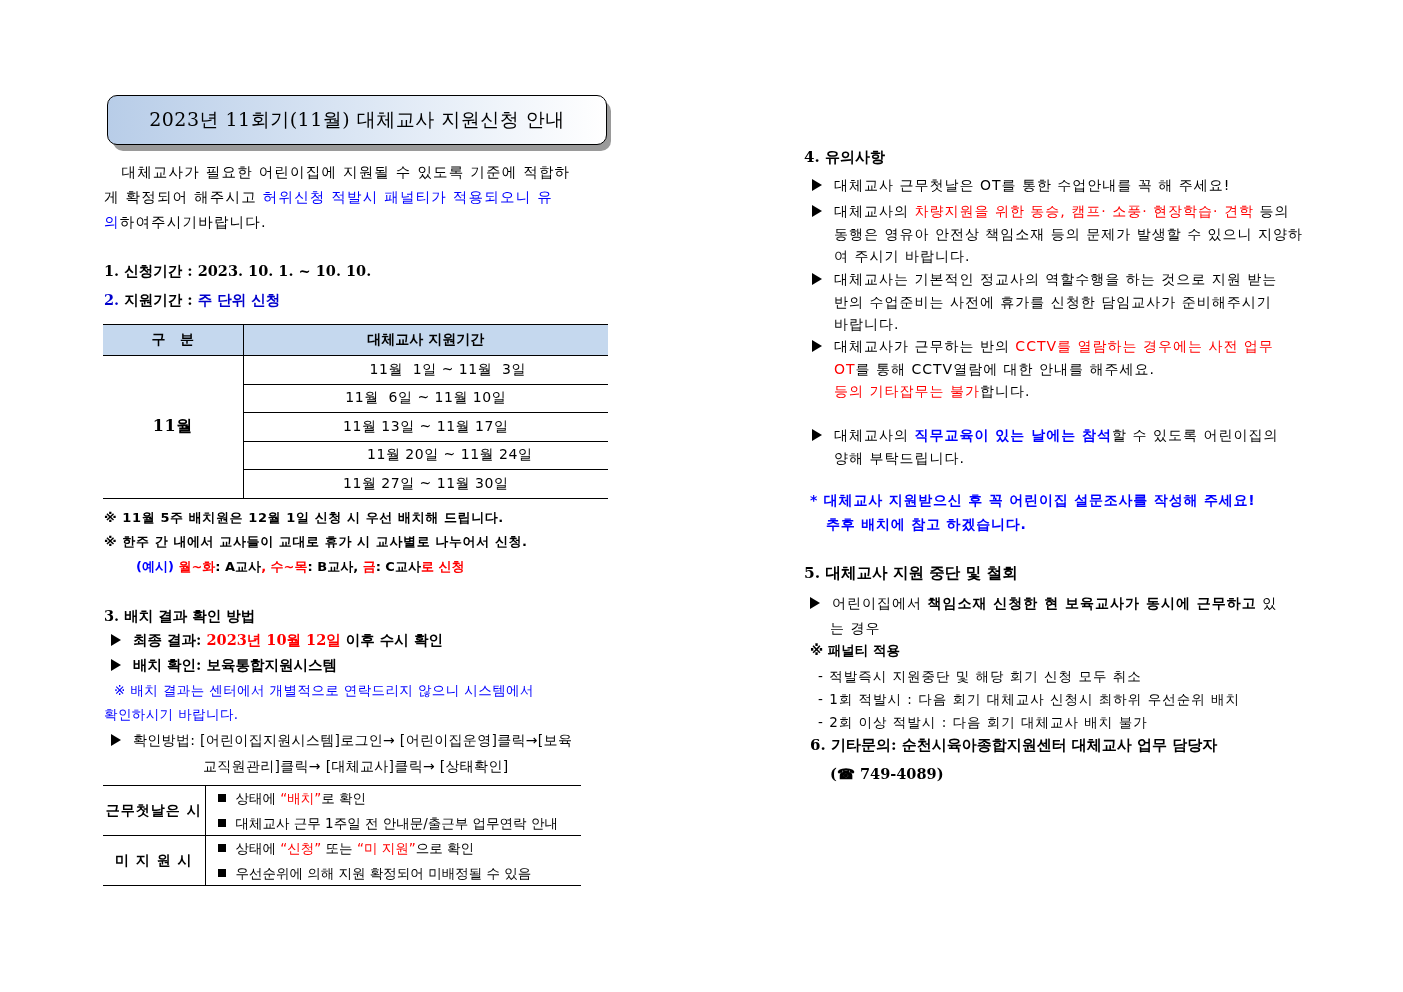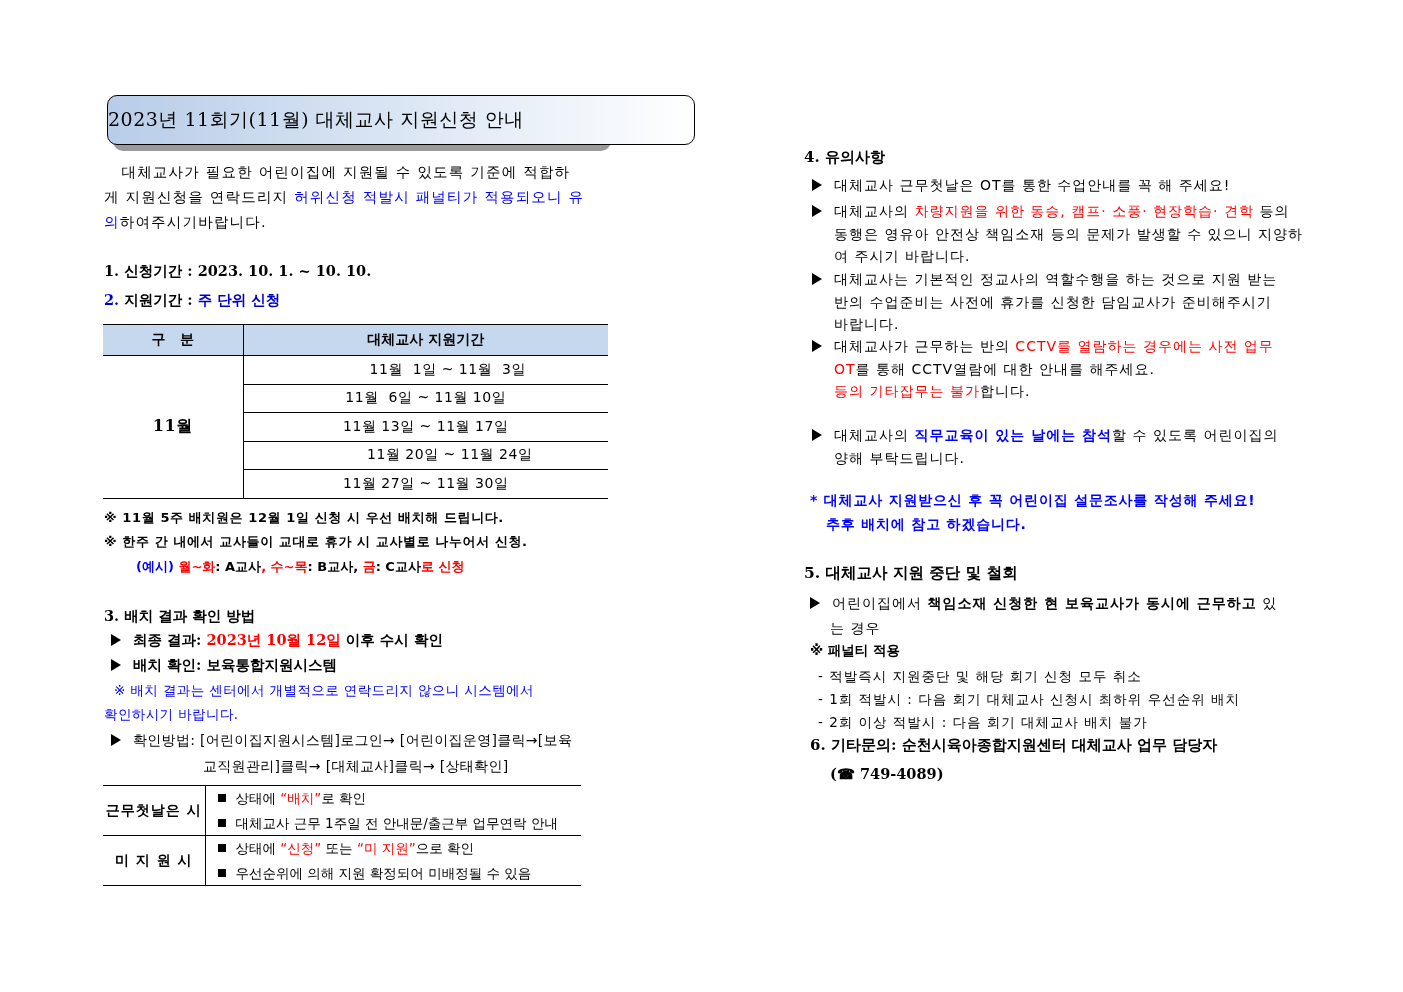--- a/index.html
+++ b/index.html
@@ -7,23 +7,23 @@
   body { position: relative; font-family: "DejaVu Sans", sans-serif; color: #000; font-size: 14px; }
   .abs { position: absolute; white-space: nowrap; }
   .serif { font-family: "DejaVu Serif", serif; }
   .bold { font-weight: bold; }
   .red { color: #ff0000; }
   .blue { color: #0000ff; }
   .navy { color: #0000cc; }
 
   
   .title-shadow { position: absolute; left: 113px; top: 101px; width: 498px; height: 50px; background: #9a9a9a; border-radius: 10px; }
-  .title-box { position: absolute; left: 107px; top: 95px; width: 588px; height: 50px; border: 1px solid #000; border-radius: 10px;
+  .title-box { position: absolute; left: 107px; top: 95px; width: 500px; height: 50px; border: 1px solid #000; border-radius: 10px;
                background: linear-gradient(90deg, #b8cde8 0%, #dbe6f4 50%, #ffffff 100%);
-               display: flex; align-items: center; }
+               display: flex; align-items: center; justify-content: center; }
   .title-box span { font-family: "DejaVu Serif", serif; font-size: 19px; letter-spacing: 0.5px; }
 
   .para { font-size: 14.5px; line-height: 25px; letter-spacing: 1.2px; }
 
   
   table.sched { position: absolute; left: 103px; top: 324px; width: 505px; border-collapse: collapse; font-size: 14px; }
   table.sched th { background: #c5d8ee; height: 31px; font-weight: bold; border-top: 1px solid #000; border-bottom: 1px solid #000; font-size: 14px; }
   table.sched td { height: 28.5px; text-align: center; border-bottom: 1px solid #000; letter-spacing: 0.5px; }
   table.sched .col1 { width: 140px; border-right: 1px solid #000; }
   table.sched .month { font-family: "DejaVu Serif", serif; font-weight: bold; font-size: 16px; }
@@ -43,21 +43,21 @@
 </head>
 <body>
 
 <div class="title-shadow"></div>
 <div class="title-box">
   <span>2023년 11회기(11월) 대체교사 지원신청 안내</span>
 </div>
 
 <div class="abs para" style="left:104px; top:160px;">
   <div>&nbsp;&nbsp;&nbsp;<span>대체교사가 필요한 어린이집에 지원될 수 있도록 기준에 적합하</span></div>
-  <div><span>게 지원신청을 연락드리지 </span><span class="blue">허위신청 적발시 패널티가 적용되오니 유</span></div>
+  <div><span>게 확정되어 해주시고 </span><span class="blue">허위신청 적발시 패널티가 적용되오니 유</span></div>
   <div><span class="blue">의</span><span>하여주시기바랍니다.</span></div>
 </div>
 
 <div class="abs serif bold" style="left:104px; top:262px; font-size:14.5px;">
   <span>1. 신청기간 : </span><span>2023. 10. 1. ~ 10. 10.</span>
 </div>
 
 <div class="abs serif bold" style="left:104px; top:291px; font-size:14.5px;">
   <span class="navy">2.</span><span> 지원기간 : </span><span class="navy">주 단위 신청</span>
 </div>

